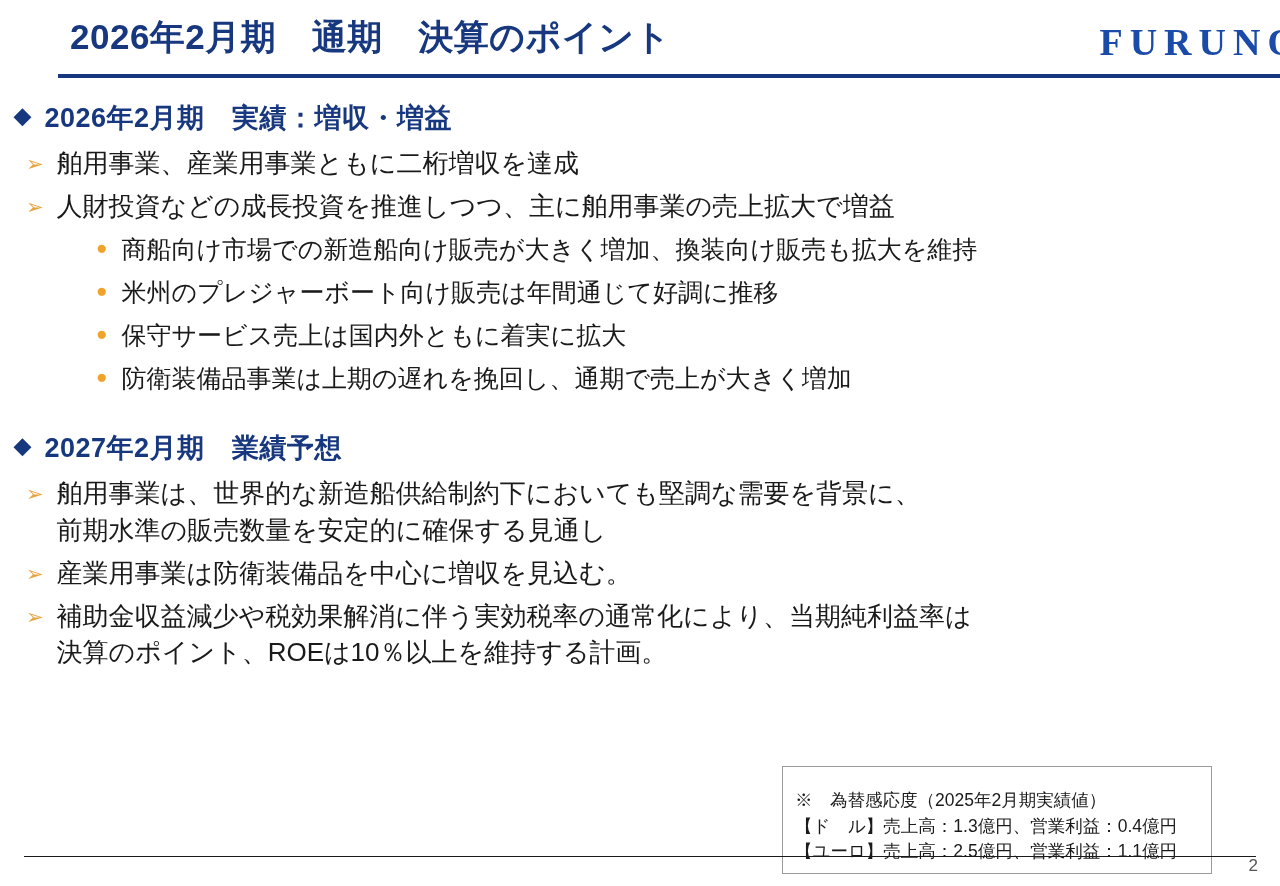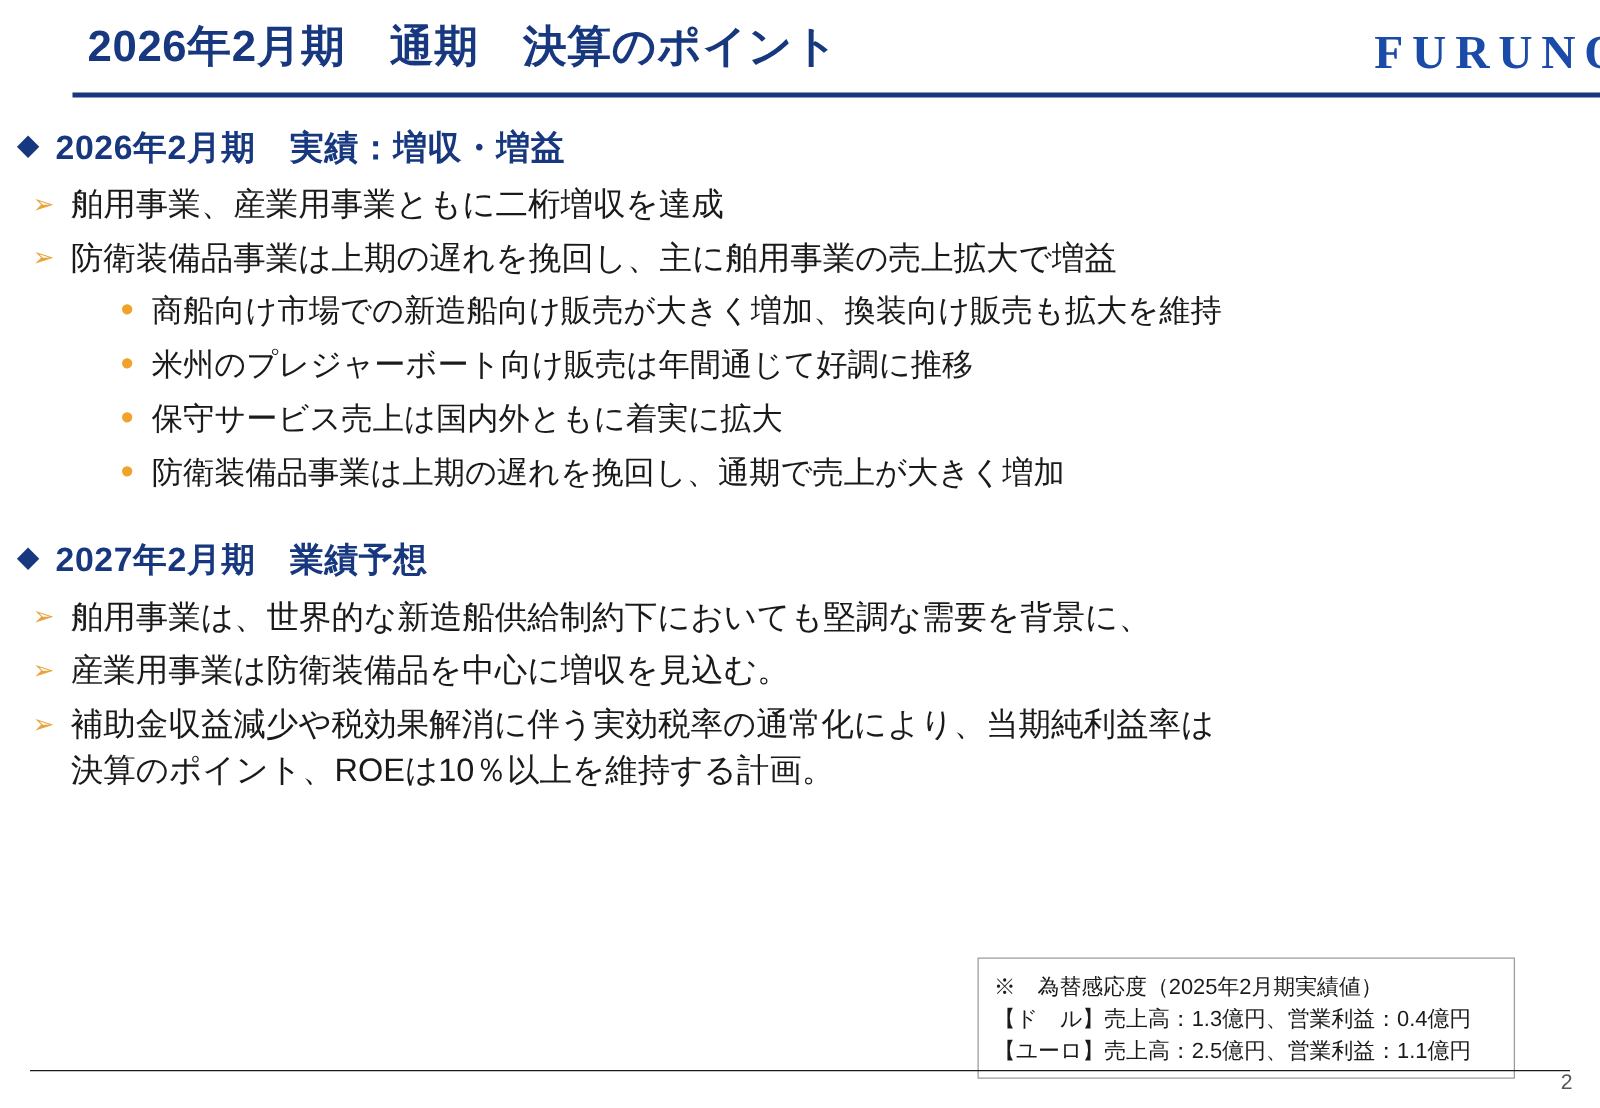--- a/index.html
+++ b/index.html
@@ -116,21 +116,21 @@
 
   .gap { height: 20px; }
 
   
   .note {
     position: absolute;
     left: 782px; top: 766px;
     width: 430px;
     border: 1px solid #9b9b9b;
     background: #ffffff;
-    padding: 10px 10px 8px 12px;
+    padding: 21px 10px 8px 12px;
   }
   .note-line {
     font-size: 17.5px;
     color: #1a1a1a;
     line-height: 1.46;
     white-space: nowrap;
   }
 
   
   .footer-rule {
@@ -174,21 +174,21 @@
         <span>2026年2月期　実績：増収・増益</span>
       </div>
 
       <div class="lvl1">
         <span class="arrow">➢</span>
         <span class="txt">舶用事業、産業用事業ともに二桁増収を達成</span>
       </div>
 
       <div class="lvl1">
         <span class="arrow">➢</span>
-        <span class="txt">防衛装備品事業は上期の遅れを挽回し、主に舶用事業の売上拡大で増益</span>
+        <span class="txt">人財投資などの成長投資を推進しつつ、主に舶用事業の売上拡大で増益</span>
       </div>
 
       <div class="lvl2">
         <span class="dot">●</span>
         <span>商船向け市場での新造船向け販売が大きく増加、換装向け販売も拡大を維持</span>
       </div>
 
       <div class="lvl2">
         <span class="dot">●</span>
         <span>米州のプレジャーボート向け販売は年間通じて好調に推移</span>
@@ -210,20 +210,21 @@
     <div class="section">
       <div class="h2">
         <span class="dia">◆</span>
         <span>2027年2月期　業績予想</span>
       </div>
 
       <div class="lvl1">
         <span class="arrow">➢</span>
         <span class="txt">
           <span>舶用事業は、世界的な新造船供給制約下においても堅調な需要を背景に、</span>
+          <span class="cont">前期水準の販売数量を安定的に確保する見通し</span>
         </span>
       </div>
 
       <div class="lvl1">
         <span class="arrow">➢</span>
         <span class="txt">産業用事業は防衛装備品を中心に増収を見込む。</span>
       </div>
 
       <div class="lvl1">
         <span class="arrow">➢</span>

